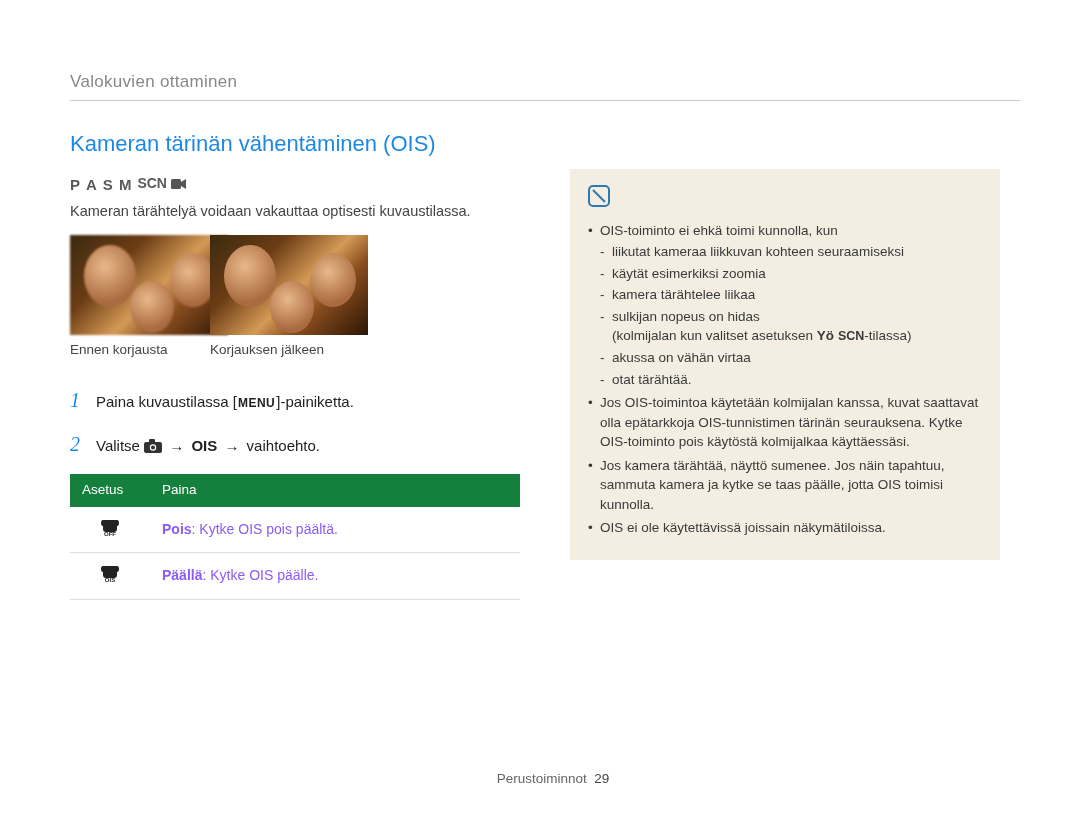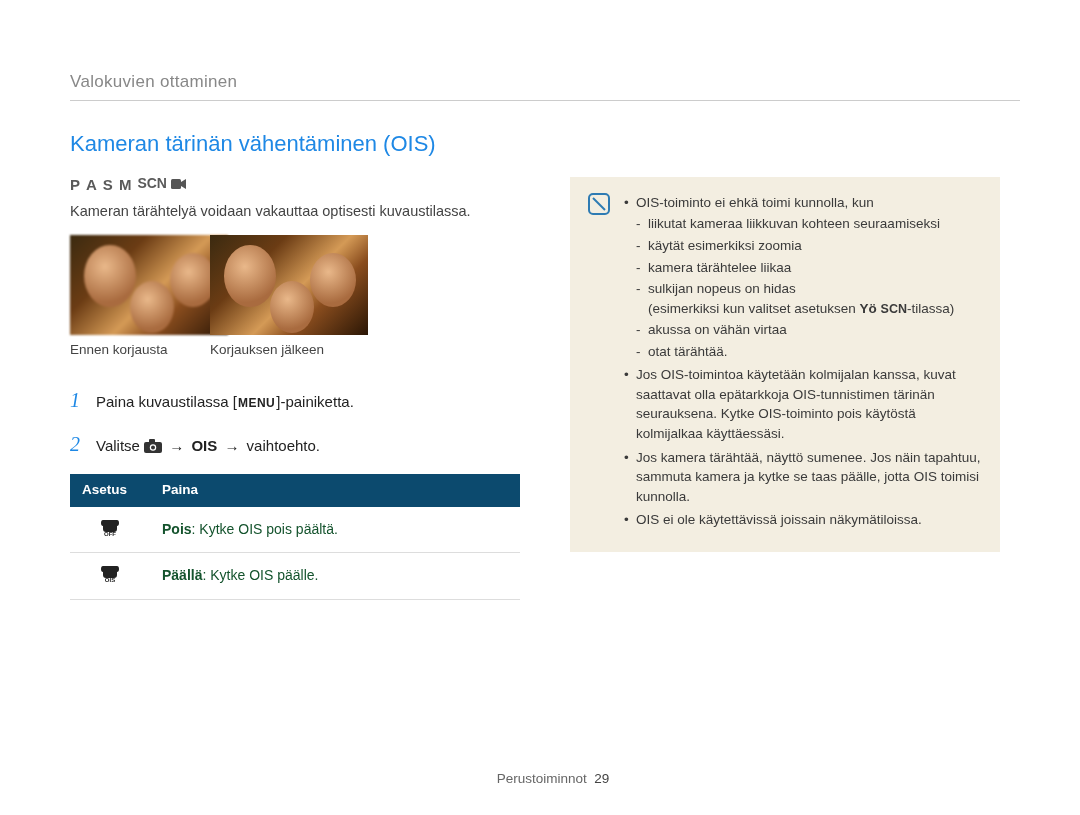--- a/index.html
+++ b/index.html
@@ -67,35 +67,36 @@
   .caption { font-size: 13.5px; color:#444; }
   ol.steps { list-style:none; margin-top: 26px; }
   ol.steps li { display:flex; align-items:baseline; gap:12px; margin-bottom:16px; font-size:15px; color:#222;}
   ol.steps .num { font-style: italic; font-family: Georgia, serif; font-size:20px; color:#1e88e5; width:14px; flex-shrink:0;}
   .menu-label { font-weight:700; font-size:12px; letter-spacing:0.5px; padding:0 1px;}
   .cam-icon { display:inline-block; width:18px; height:14px; vertical-align:-2px;}
   .arrow { margin: 0 3px; }
   .bold { font-weight:700; }
   table.settings { width: 100%; border-collapse: collapse; margin-top: 4px;}
   table.settings th {
-    background: #0c4a6e; color:#fff; font-weight:700; font-size:13.5px;
+    background: #15803d; color:#fff; font-weight:400; font-size:13.5px;
     text-align:left; padding:7px 12px;
   }
   table.settings th:first-child { width:80px; }
-  table.settings td { padding:10px 12px; font-size:14px; color:#14532d; border-bottom:1px solid #ddd; }
+  table.settings td { padding:10px 12px; font-size:14px; color:#8b5cf6; border-bottom:1px solid #ddd; }
   table.settings td:first-child { text-align:center; }
   .ois-icon { display:inline-block; width:22px; height:20px; }
   .notebox {
     background: #f3eee1;
     padding: 16px 18px 18px 18px;
     display:flex;
     gap:14px;
     font-size:13.5px;
     color:#3a3a3a;
     line-height:1.45;
+    flex-direction:column;
   }
   .note-icon { flex-shrink:0; width:22px; height:22px;}
   .notebox ul { list-style:none; }
   .notebox ul > li { position:relative; padding-left:12px; margin-bottom:4px;}
   .notebox ul > li::before { content:"•"; position:absolute; left:0; top:0;}
   .notebox .sub { padding-left:12px; margin-bottom:2px;}
   .notebox .sub::before { content:"-"; position:absolute; left:0;}
   .notebox .subwrap { list-style:none; margin:2px 0 4px 0;}
   .scn2 { font-weight:700; font-size:12.5px;}
   .footer {
@@ -220,21 +221,21 @@
         </span>
         <ul>
           <li>
             <span>OIS-toiminto ei ehkä toimi kunnolla, kun</span>
             <ul class="subwrap">
               <li class="sub">liikutat kameraa liikkuvan kohteen seuraamiseksi</li>
               <li class="sub">käytät esimerkiksi zoomia</li>
               <li class="sub">kamera tärähtelee liikaa</li>
               <li class="sub">
                 <span>sulkijan nopeus on hidas</span><br>
-                <span>(esimerkiksi kun valitset asetuksen </span><span class="bold">Yö</span> <span class="scn2">SCN</span><span>-tilassa)</span>
+                <span>(kolmijalan kun valitset asetuksen </span><span class="bold">Yö</span> <span class="scn2">SCN</span><span>-tilassa)</span>
               </li>
               <li class="sub">akussa on vähän virtaa</li>
               <li class="sub">otat tärähtää.</li>
             </ul>
           </li>
           <li>Jos OIS-toimintoa käytetään kolmijalan kanssa, kuvat saattavat olla epätarkkoja OIS-tunnistimen tärinän seurauksena. Kytke OIS-toiminto pois käytöstä kolmijalkaa käyttäessäsi.</li>
           <li>Jos kamera tärähtää, näyttö sumenee. Jos näin tapahtuu, sammuta kamera ja kytke se taas päälle, jotta OIS toimisi kunnolla.</li>
           <li>OIS ei ole käytettävissä joissain näkymätiloissa.</li>
         </ul>
       </div>

